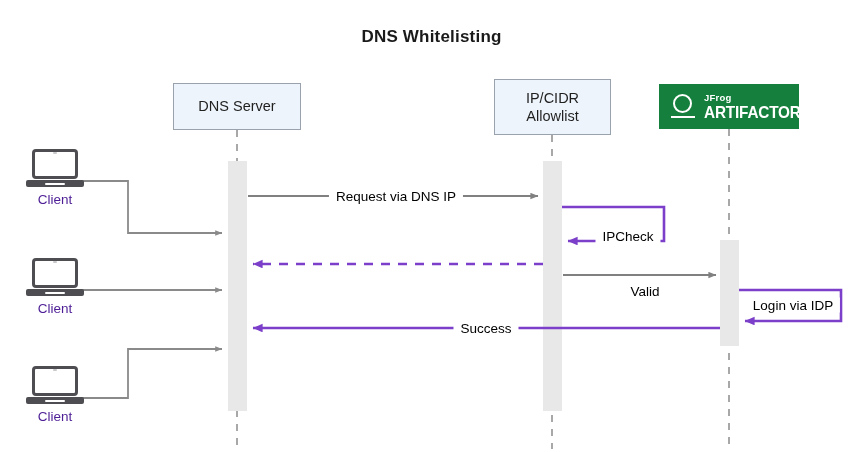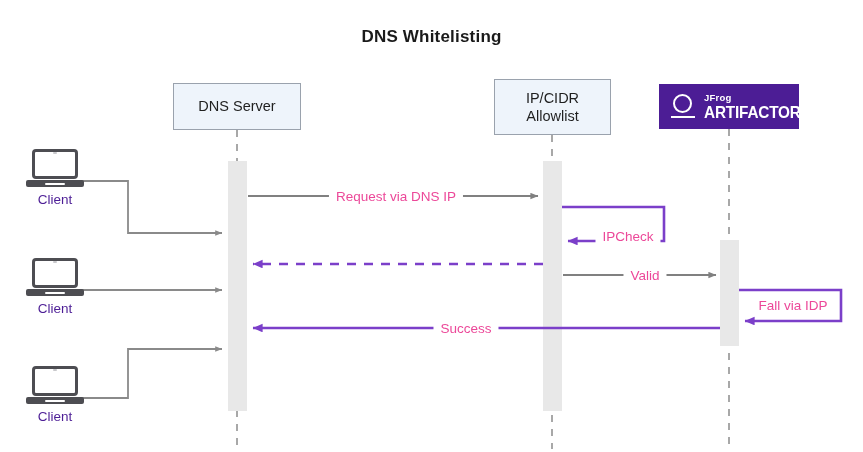--- a/index.html
+++ b/index.html
@@ -52,21 +52,21 @@
   #node-dns-server {
     left: 173px; top: 83px; width: 128px; height: 47px;
   }
   #node-allowlist {
     left: 494px; top: 79px; width: 117px; height: 56px;
   }
   
   #node-artifactory {
     position: absolute;
     left: 659px; top: 84px; width: 140px; height: 45px;
-    background: #4c1d95;
+    background: #15803d;
     display: flex;
     align-items: center;
     justify-content: flex-start;
     padding-left: 12px;
     box-sizing: border-box;
   }
   #jfrog-mark {
     position: relative;
     width: 26px; height: 28px;
     flex: 0 0 auto;
@@ -151,21 +151,21 @@
     font-size: 13.5px;
     color: #4c1d95;
   }
   
   .msg-label {
     position: absolute;
     white-space: nowrap;
     background: #ffffff;
     padding: 0 7px;
     font-size: 13.5px;
-    color: #ec4899;
+    color: #000000;
     transform: translate(-50%, -50%);
   }
 </style>
 </head>
 <body>
 
 <div id="canvas">
 
   <div class="txt" id="page-title">DNS Whitelisting</div>
 
@@ -266,19 +266,19 @@
       <div class="touch"></div>
     </div>
     <div class="client-label">Client</div>
   </div>
 
   <div class="msg-label" style="left:396px; top:196px;">Request via DNS IP</div>
 
   <div class="msg-label" style="left:628px; top:224px;margin-top:12px;">IPCheck</div>
 
 
-  <div class="msg-label" style="left:645px; top:275px;">Valid</div>
-
-  <div class="msg-label" style="left:793px; top:305px;">Fall via IDP</div>
-
-  <div class="msg-label" style="left:466px; top:328px;text-align:right;">Success</div>
+  <div class="msg-label" style="left:645px; top:291px;">Valid</div>
+
+  <div class="msg-label" style="left:793px; top:305px;">Login via IDP</div>
+
+  <div class="msg-label" style="left:486px; top:328px;text-align:right;">Success</div>
 
 </div>
 
 </body></html>

